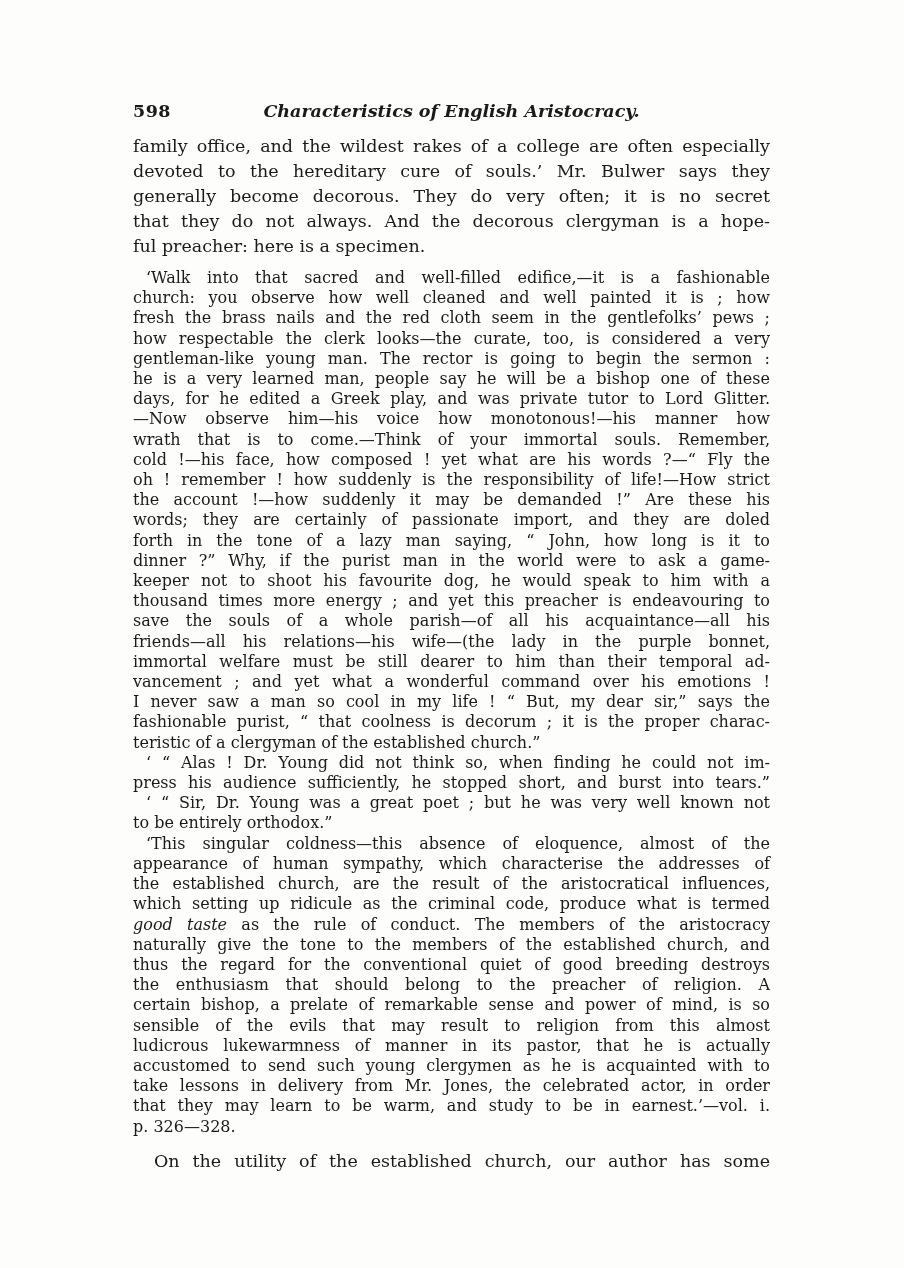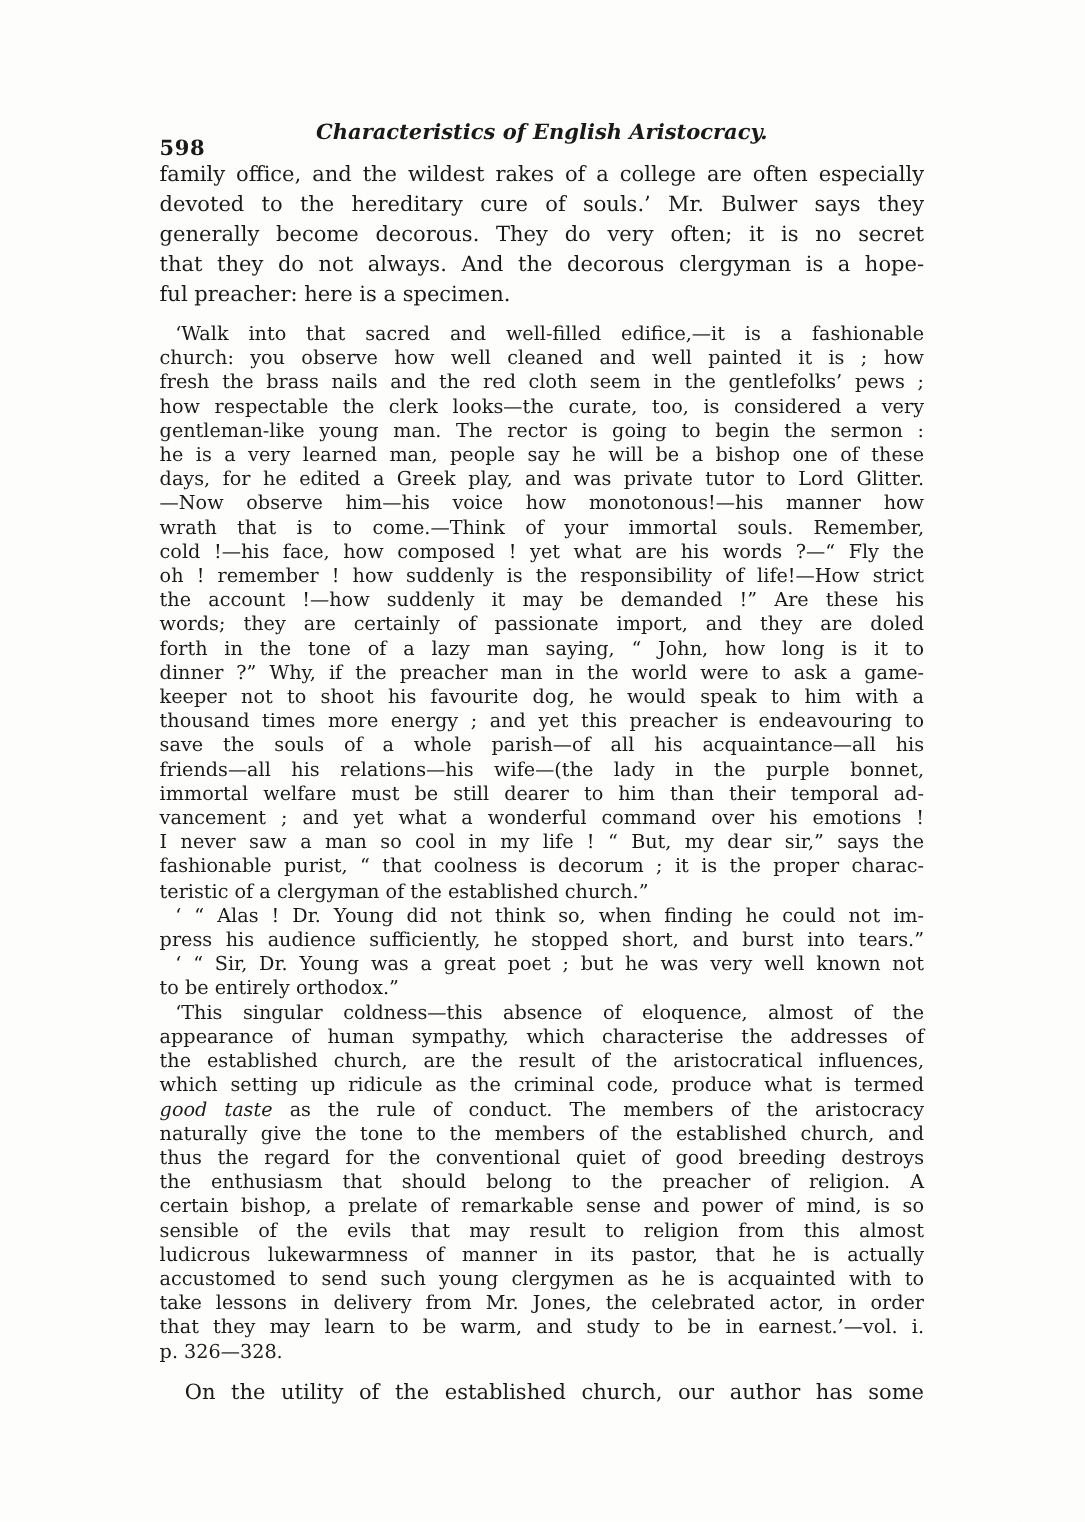--- a/index.html
+++ b/index.html
@@ -25,21 +25,21 @@
   .header {
     position: relative;
     height: 22px;
     margin-bottom: 11px;
     font-size: 17.5px;
     line-height: 20px;
   }
   .pageno {
     position: absolute;
     left: 0;
-    top: 13px;
+    top: 0;
     font-weight: bold;
     letter-spacing: 0.5px;
   }
   .running-title {
     display: block;
     text-align: center;
     font-style: italic;
     font-weight: bold;
   }
   .para .line {
@@ -102,21 +102,21 @@
           <div class="line">gentleman-like young man. The rector is going to begin the sermon :</div>
           <div class="line">he is a very learned man, people say he will be a bishop one of these</div>
           <div class="line">days, for he edited a Greek play, and was private tutor to Lord Glitter.</div>
           <div class="line">—Now observe him—his voice how monotonous!—his manner how</div>
           <div class="line">wrath that is to come.—Think of your immortal souls. Remember,</div>
           <div class="line">cold !—his face, how composed ! yet what are his words ?—“ Fly the</div>
           <div class="line">oh ! remember ! how suddenly is the responsibility of life!—How strict</div>
           <div class="line">the account !—how suddenly it may be demanded !” Are these his</div>
           <div class="line">words; they are certainly of passionate import, and they are doled</div>
           <div class="line">forth in the tone of a lazy man saying, “ John, how long is it to</div>
-          <div class="line">dinner ?” Why, if the preacher man in the world were to ask a game-</div>
+          <div class="line">dinner ?” Why, if the purist man in the world were to ask a game-</div>
           <div class="line">keeper not to shoot his favourite dog, he would speak to him with a</div>
           <div class="line">thousand times more energy ; and yet this preacher is endeavouring to</div>
           <div class="line">save the souls of a whole parish—of all his acquaintance—all his</div>
           <div class="line">friends—all his relations—his wife—(the lady in the purple bonnet,</div>
           <div class="line">immortal welfare must be still dearer to him than their temporal ad-</div>
           <div class="line">vancement ; and yet what a wonderful command over his emotions !</div>
           <div class="line">I never saw a man so cool in my life ! “ But, my dear sir,” says the</div>
           <div class="line">fashionable purist, “ that coolness is decorum ; it is the proper charac-</div>
           <div class="line last">teristic of a clergyman of the established church.”</div>
         </div>

